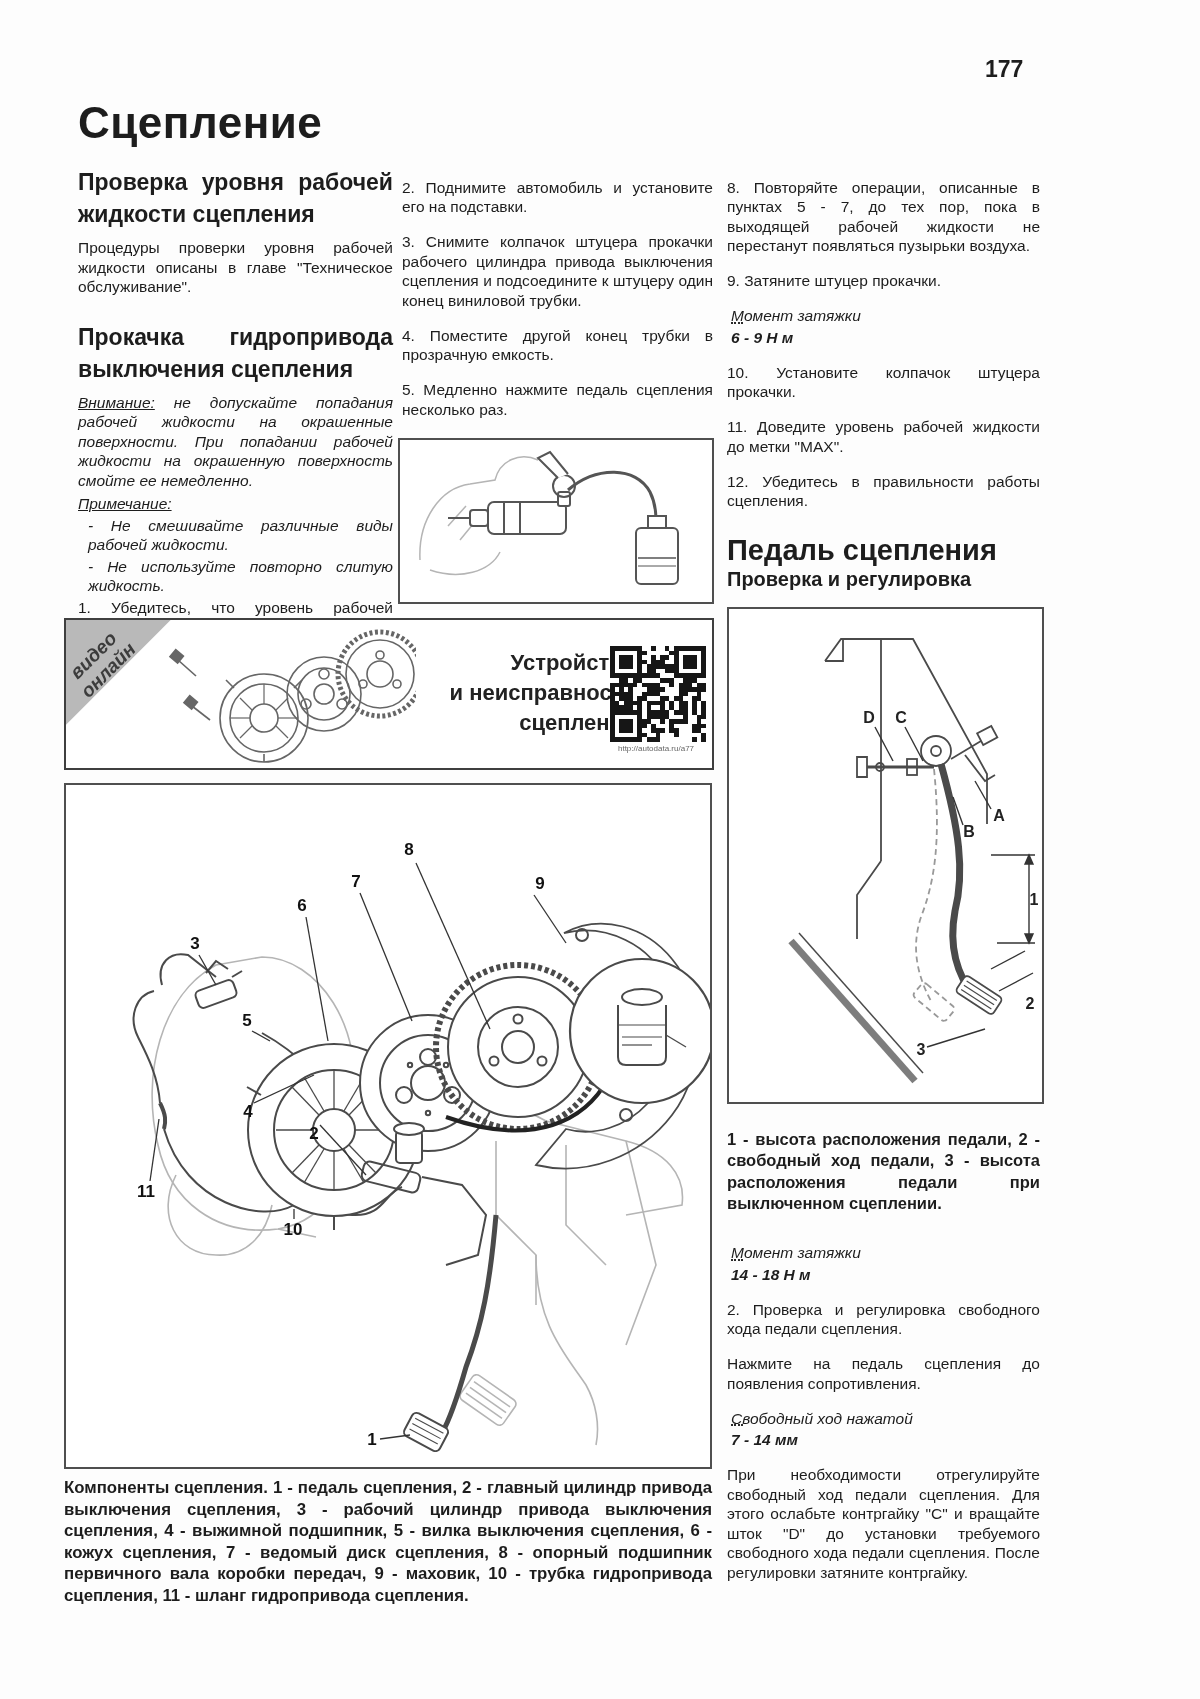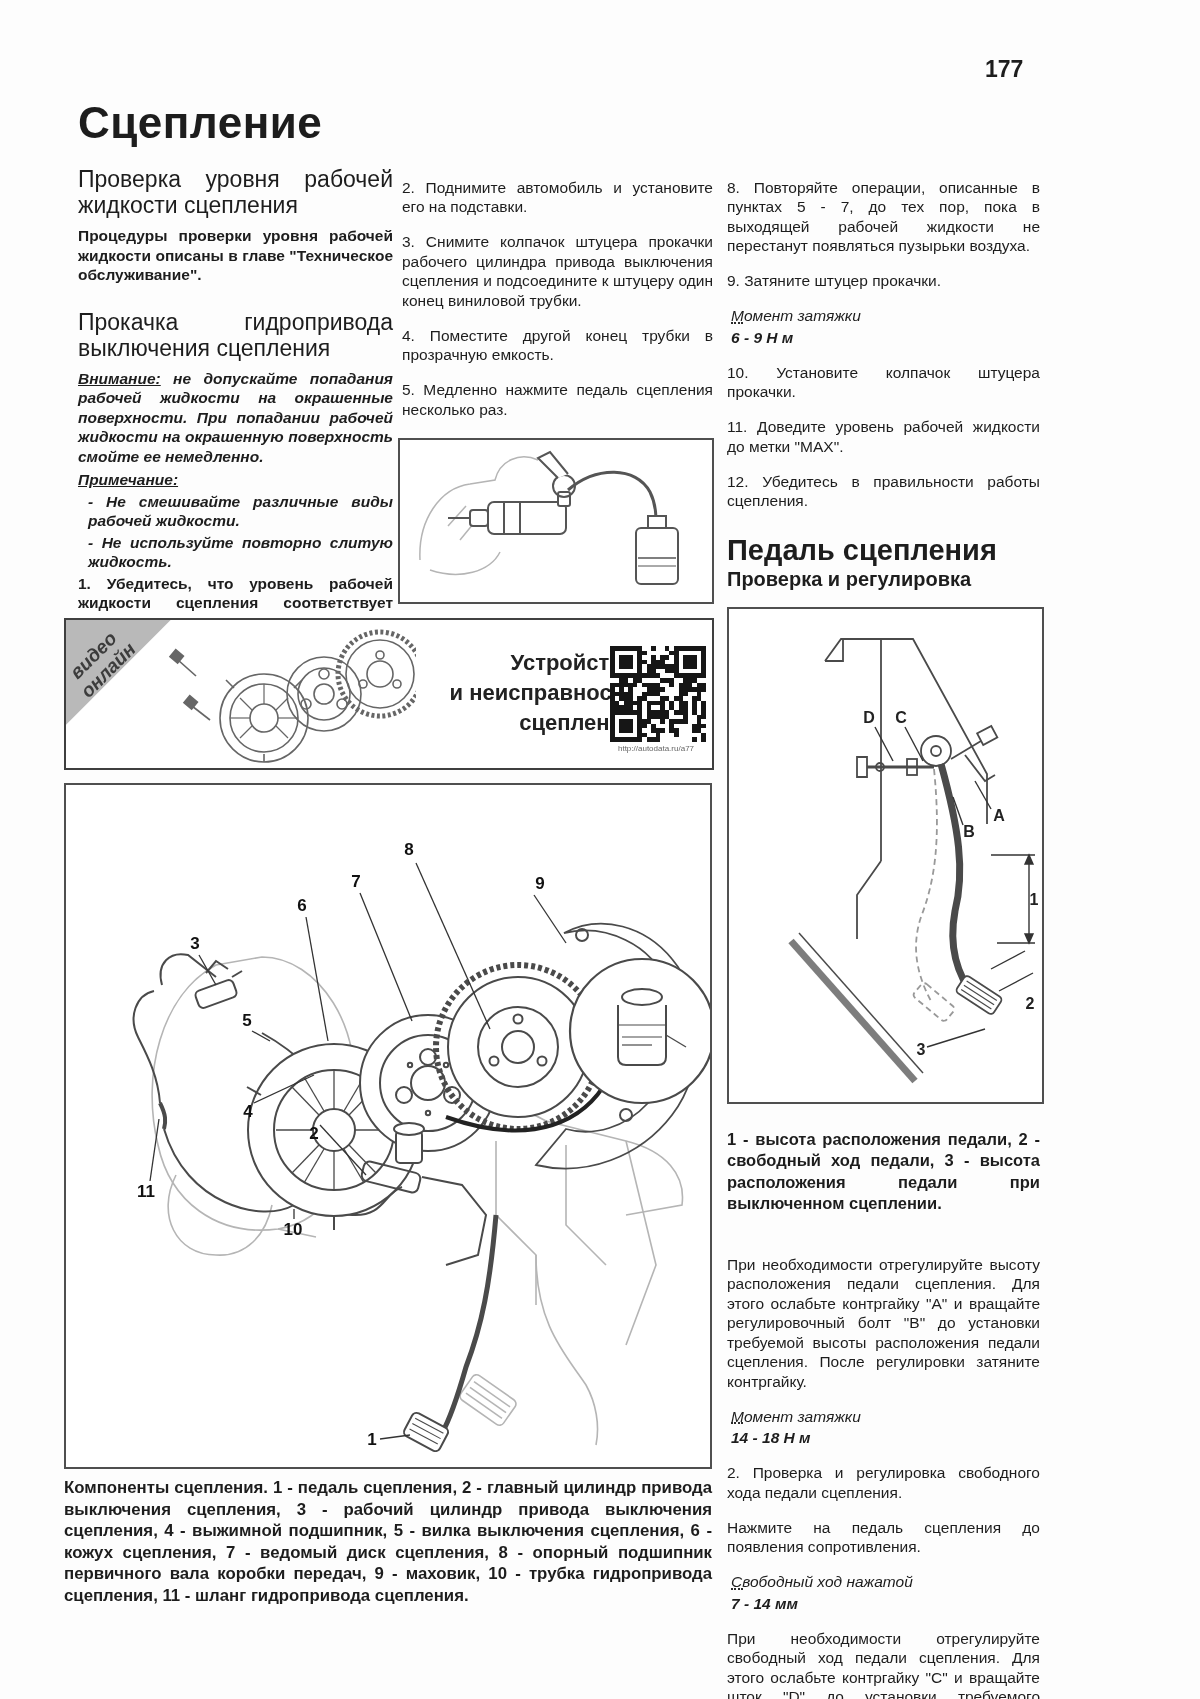--- a/index.html
+++ b/index.html
@@ -8,22 +8,22 @@
   .abs{position:absolute;}
   .just{text-align:justify;}
   .body-text{font-size:15.5px;line-height:19.5px;}
   .bold{font-weight:bold;}
   .ital{font-style:italic;}
   .underl{text-decoration:underline;}
   h1,h2,h3{margin:0;padding:0;}
   #page-number{top:56px;left:985px;font-size:23px;font-weight:bold;}
   #main-title{top:98px;left:78px;font-size:44px;font-weight:bold;letter-spacing:.5px;}
   .col{width:315px;}
-  .col h2{font-size:23px;line-height:26px;font-weight:normal;margin:0 0 8px 0;}
-  .col p{margin:0 0 2px 0;font-weight:bold;}
+  .col h2{font-size:23px;line-height:32px;font-weight:bold;margin:0 0 8px 0;}
+  .col p{margin:0 0 2px 0;}
   .gap{height:22px;}
   .smallgap{height:8px;}
   
   .spec{display:flex;align-items:baseline;font-style:italic;margin:4px 0;flex-direction:column;}
   .leader{flex:1;border-bottom:2px dotted #2a2a2a;margin:0 4px;transform:translateY(-4px);min-width:12px;}
   
   .frame{border:2px solid #4f4f4f;background:#fff;}
   
   #video-banner{left:64px;top:618px;width:646px;height:148px;border:2px solid #3f3f3f;background:#fff;overflow:hidden;}
   #ribbon{position:absolute;left:-74px;top:-74px;width:148px;height:148px;background:#b9b9b9;transform:rotate(45deg);}
@@ -669,21 +669,20 @@
       <text class="dlabel" x="240" y="228" text-anchor="middle">B</text>
       <text class="dlabel" x="305" y="296" text-anchor="middle">1</text>
       <text class="dlabel" x="301" y="400" text-anchor="middle">2</text>
       <text class="dlabel" x="192" y="446" text-anchor="middle">3</text>
     </svg>
   </div>
 
   <div class="abs body-text just" style="left:727px;top:1112px;width:313px;">
     <p class="cap" style="font-size:16.5px;">1 - высота расположения педали, 2 - свободный ход педали, 3 - высота расположения педали при выключенном сцеплении.</p>
     <div class="smallgap"></div>
-    <p>При необходимости отрегулируйте высоту расположения педали сцепления. Для этого ослабьте контргайку "А" и вращайте регулировочный болт "В" до установки требуемой высоты расположения педали сцепления. После регулировки затяните контргайку.</p>
     <div class="spec">
       <span>Момент затяжки</span>
       <span class="leader"></span>
       <span class="bold">14 - 18 Н м</span>
     </div>
     <p>2. Проверка и регулировка свободного хода педали сцепления.</p>
     <p>Нажмите на педаль сцепления до появления сопротивления.</p>
     <div class="spec">
       <span>Свободный ход нажатой</span>
       <span class="leader"></span>

